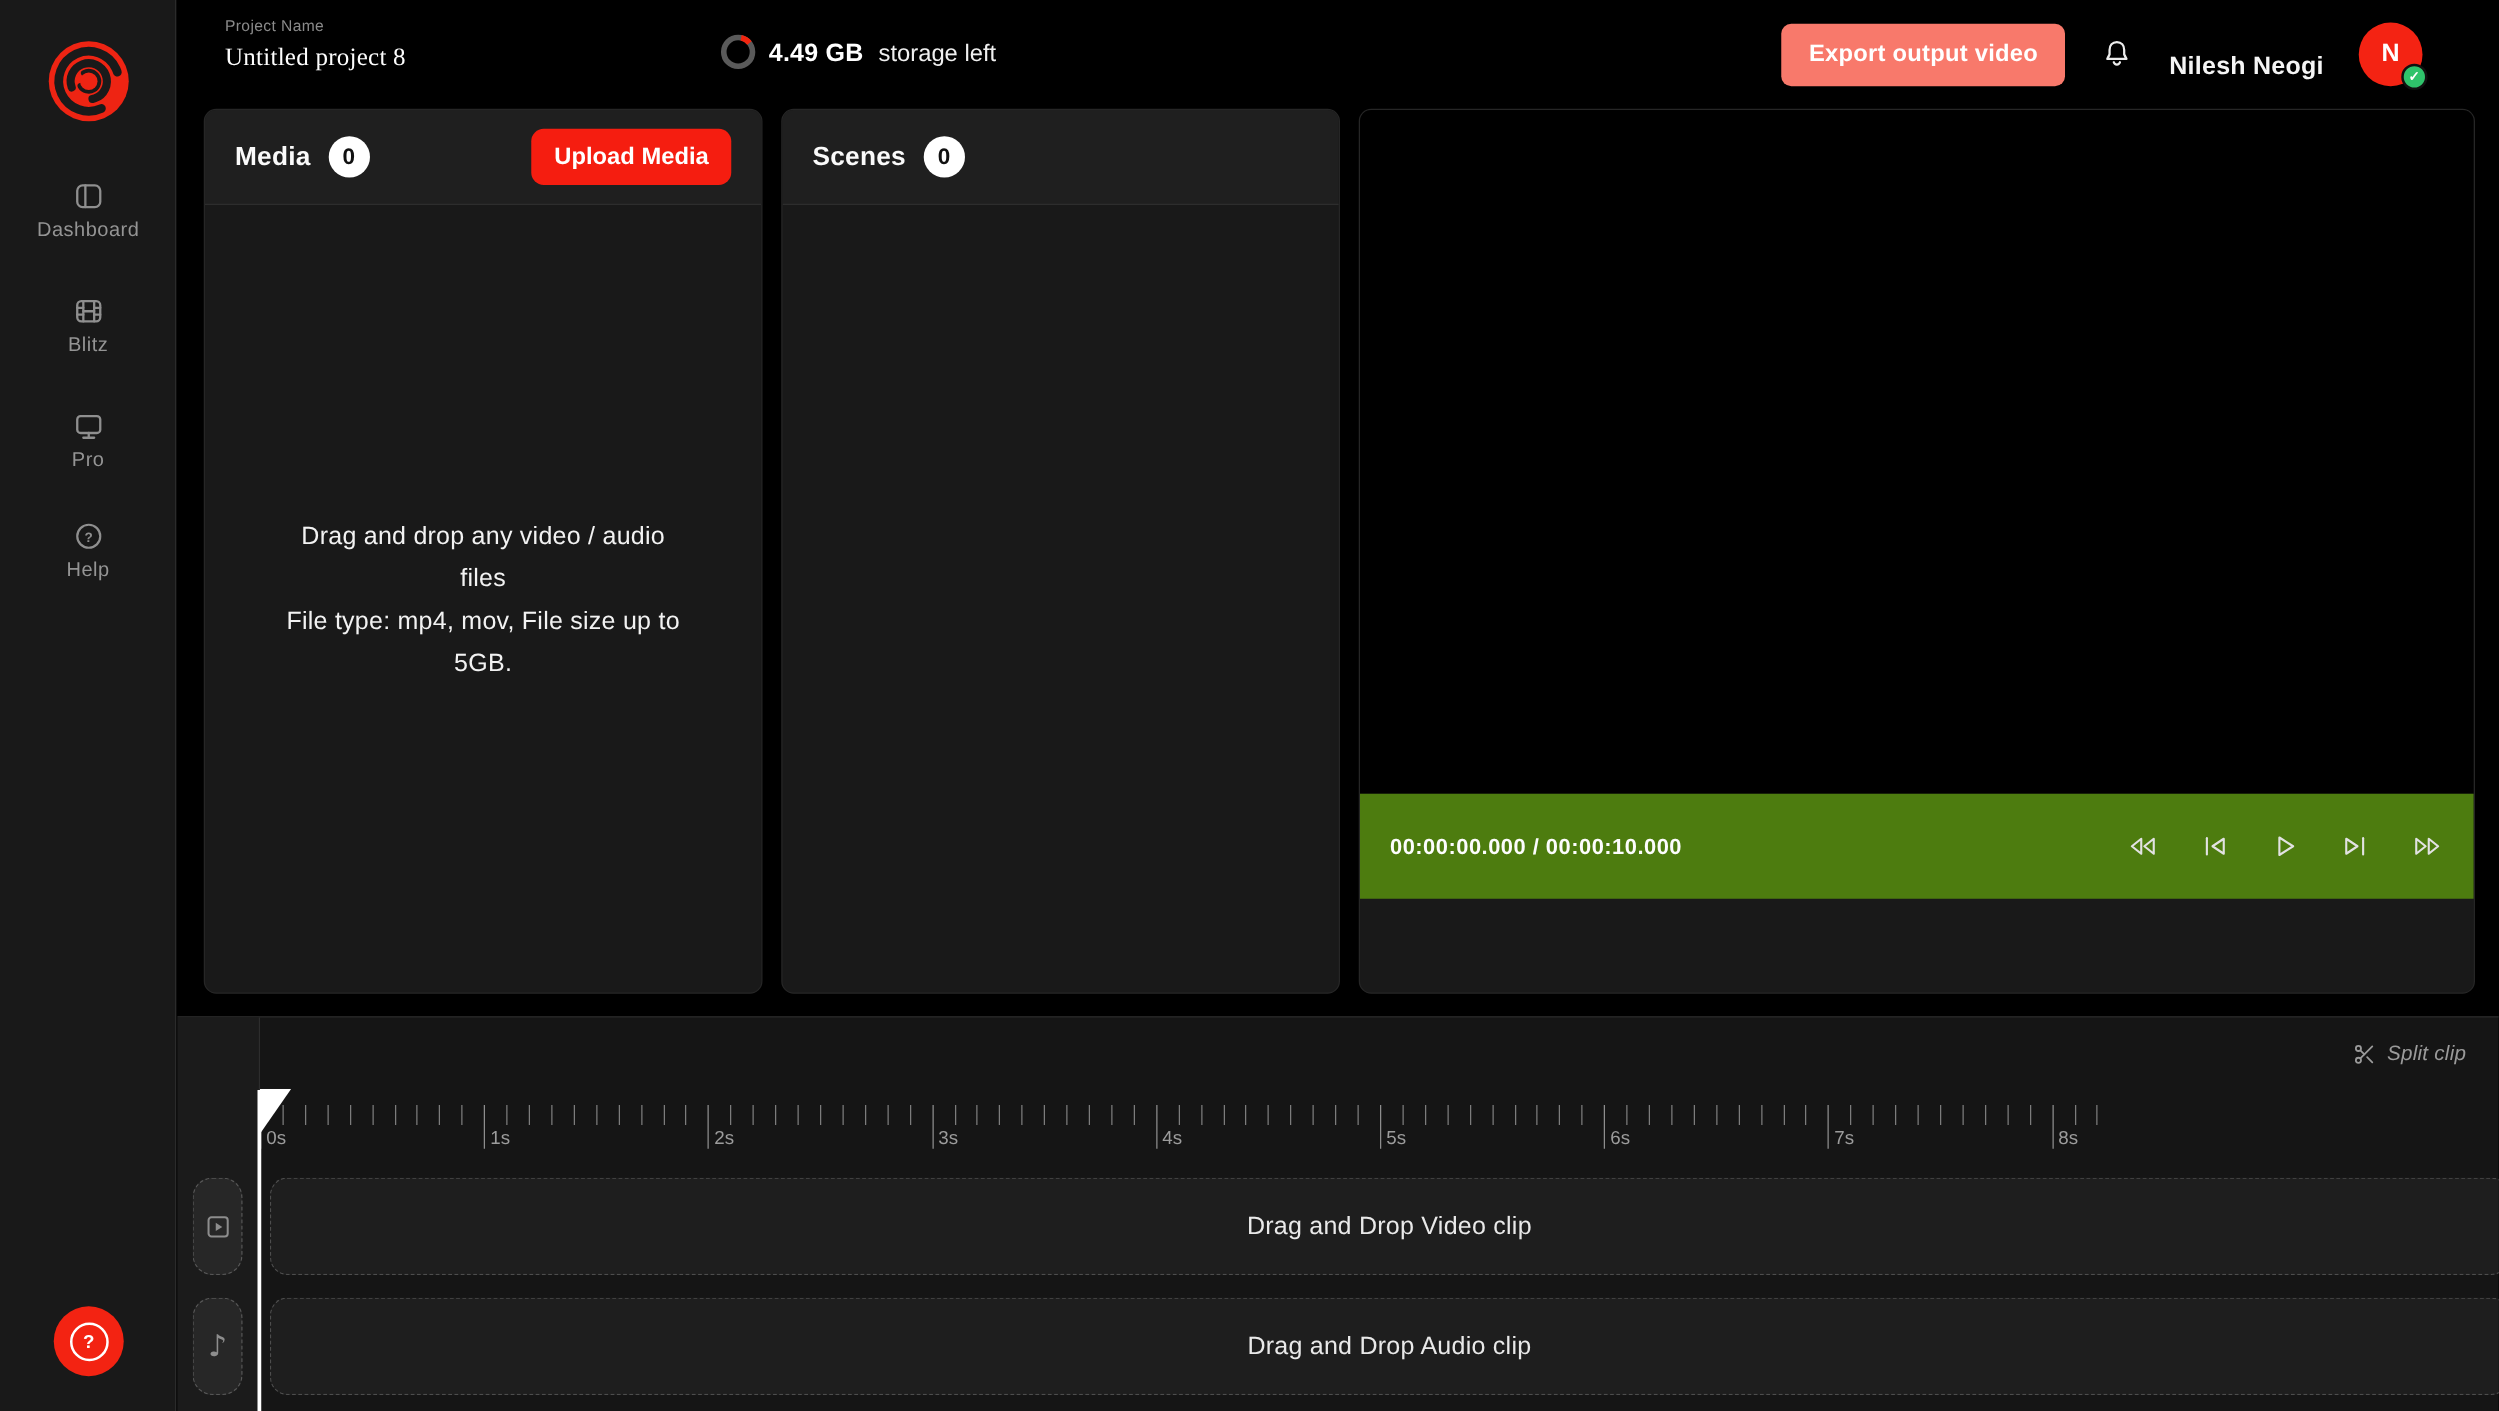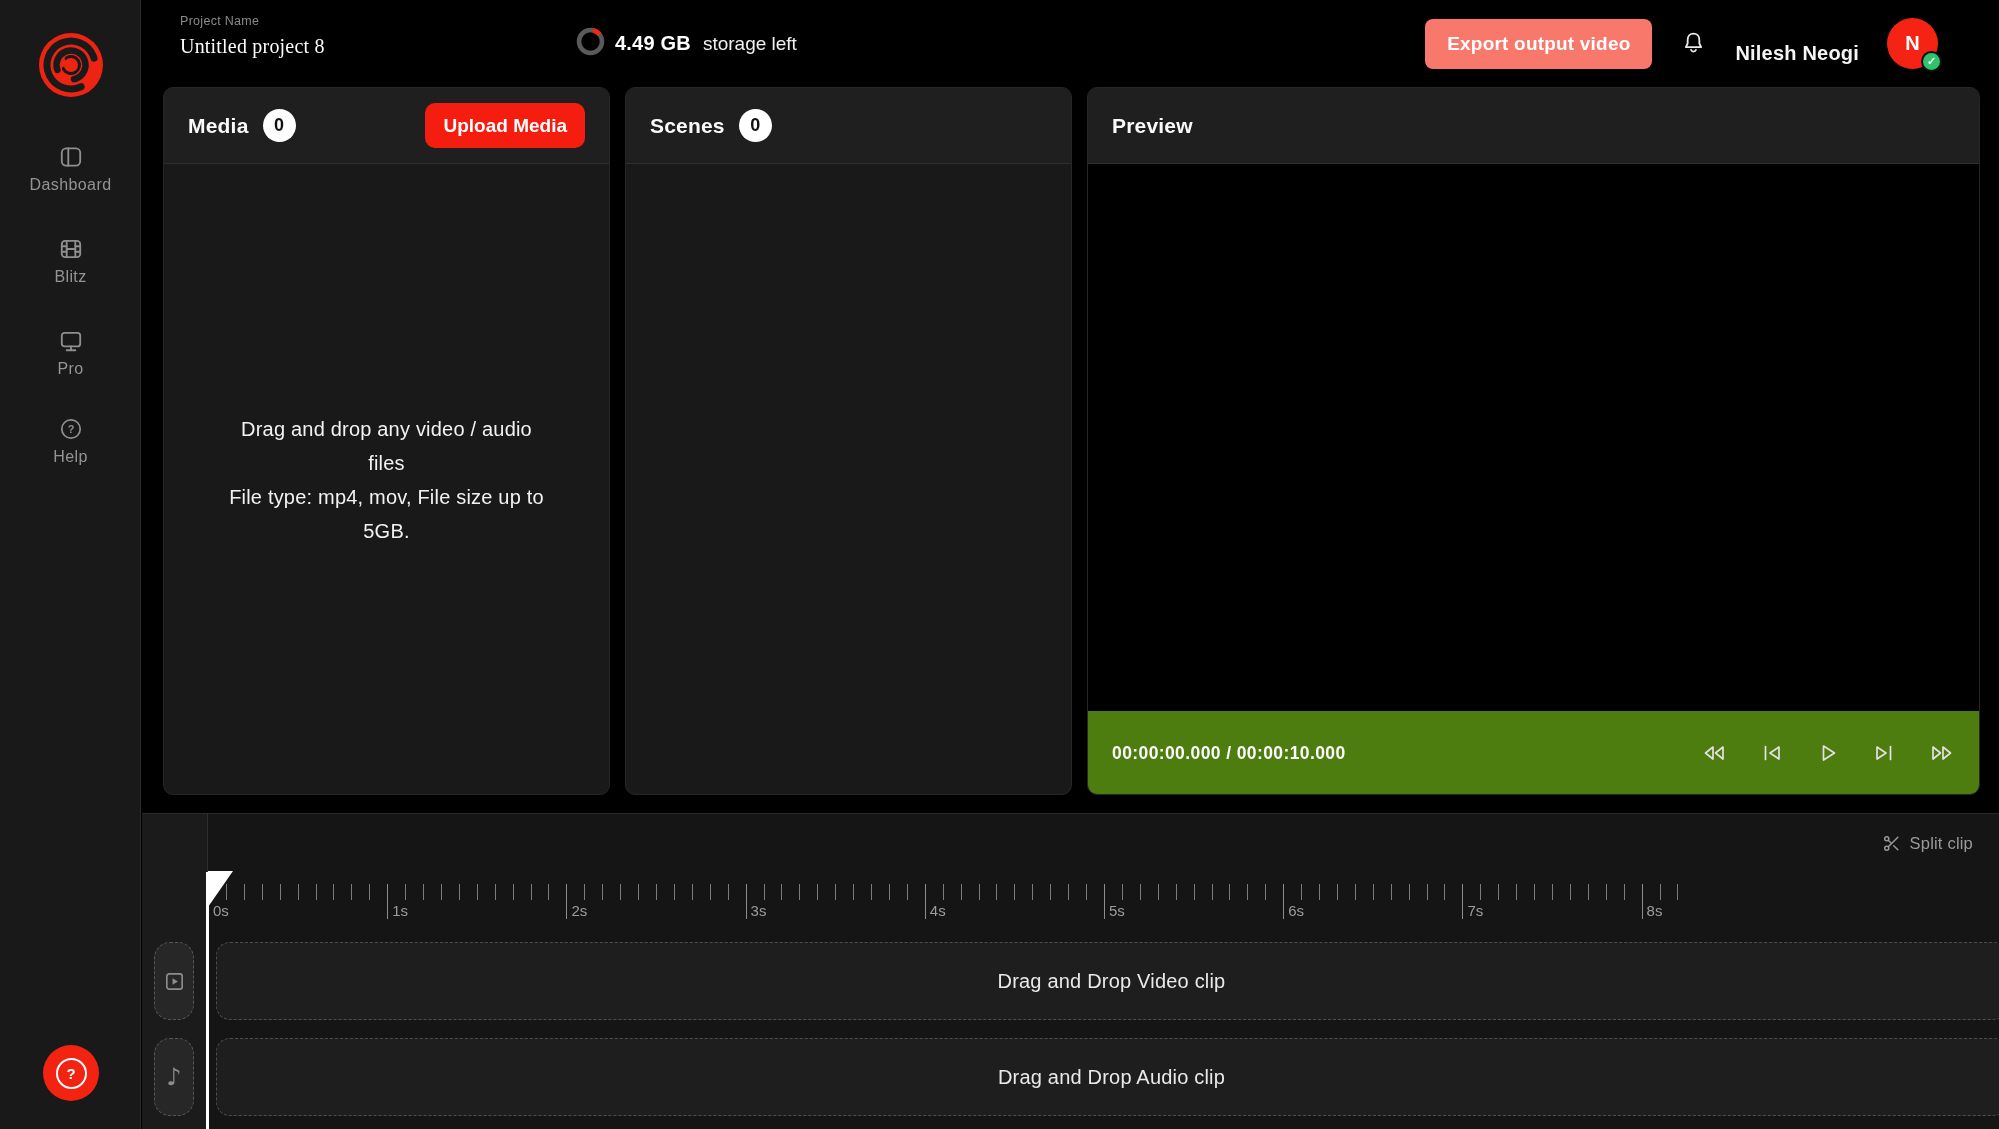--- a/index.html
+++ b/index.html
@@ -68,21 +68,21 @@
   .timecode { font-size:17.5px; font-weight:bold; color:#fdfdfd; letter-spacing:.4px; }
   .transport { margin-left:auto; display:flex; align-items:center; gap:34px; }
   .transport .tbtn { background:none; border:none; padding:0; cursor:pointer; line-height:0; }
 
   
   .timeline { position:absolute; left:142px; top:813px; width:1857px; height:316px;
               background:#151515; border-top:1px solid #2b2b2b; }
   .tl-leftcol { position:absolute; left:0; top:0; width:65px; height:316px; background:#1b1b1b; }
   .tl-divider { position:absolute; left:65px; top:0; width:1px; height:316px; background:#2d2d2d; }
   .split-clip { position:absolute; right:26px; top:20px; display:flex; align-items:center;
-                gap:9px; color:#9a9a9a; font-size:16.5px; cursor:pointer; letter-spacing:.2px; }
+                gap:9px; color:#9a9a9a; font-size:16.5px; cursor:pointer; letter-spacing:.2px;font-style:italic; }
   .ruler { position:absolute; left:0; top:0; width:1537px; height:125px; overflow:hidden; }
   .tick-minor { position:absolute; top:70px; width:1px; height:16px; background:#7c7c7c; }
   .tick-major { position:absolute; top:70px; width:1px; height:35px; background:#8d8d8d; }
   .tick-label { position:absolute; top:88px; font-size:15px; color:#9c9c9c; }
   .lane { position:absolute; left:74px; right:-8px; background:#1e1e1e;
           border:1.5px dashed #4d4d4d; border-radius:14px; display:flex; align-items:center;
           justify-content:center; }
   .lane-video { top:128px; height:78px; }
   .lane-audio { top:224px; height:78px; }
   .lane-text { font-size:20px; color:#e9e9e9; letter-spacing:.2px; }
@@ -214,23 +214,20 @@
 
   <div class="panel panel-scenes">
     <div class="panel-header">
       <span class="panel-title">Scenes</span>
       <span class="count-badge">0</span>
     </div>
     <div class="dropzone"></div>
   </div>
 
   <div class="panel panel-preview">
-    <div class="panel-header">
-      <span class="panel-title">Preview</span>
-    </div>
     <div class="preview-video"></div>
     <div class="preview-bar">
       <span class="timecode">00:00:00.000 / 00:00:10.000</span>
       <div class="transport">
         <button class="tbtn">
           <svg width="26" height="20" viewBox="0 0 26 20" fill="none" stroke="#e2e2e2" stroke-width="1.7" stroke-linejoin="round">
             <path d="M12 4 L4.5 10 L12 16 Z"></path>
               <path d="M22 4 L14.5 10 L22 16 Z"></path>
           </svg>
         </button>

